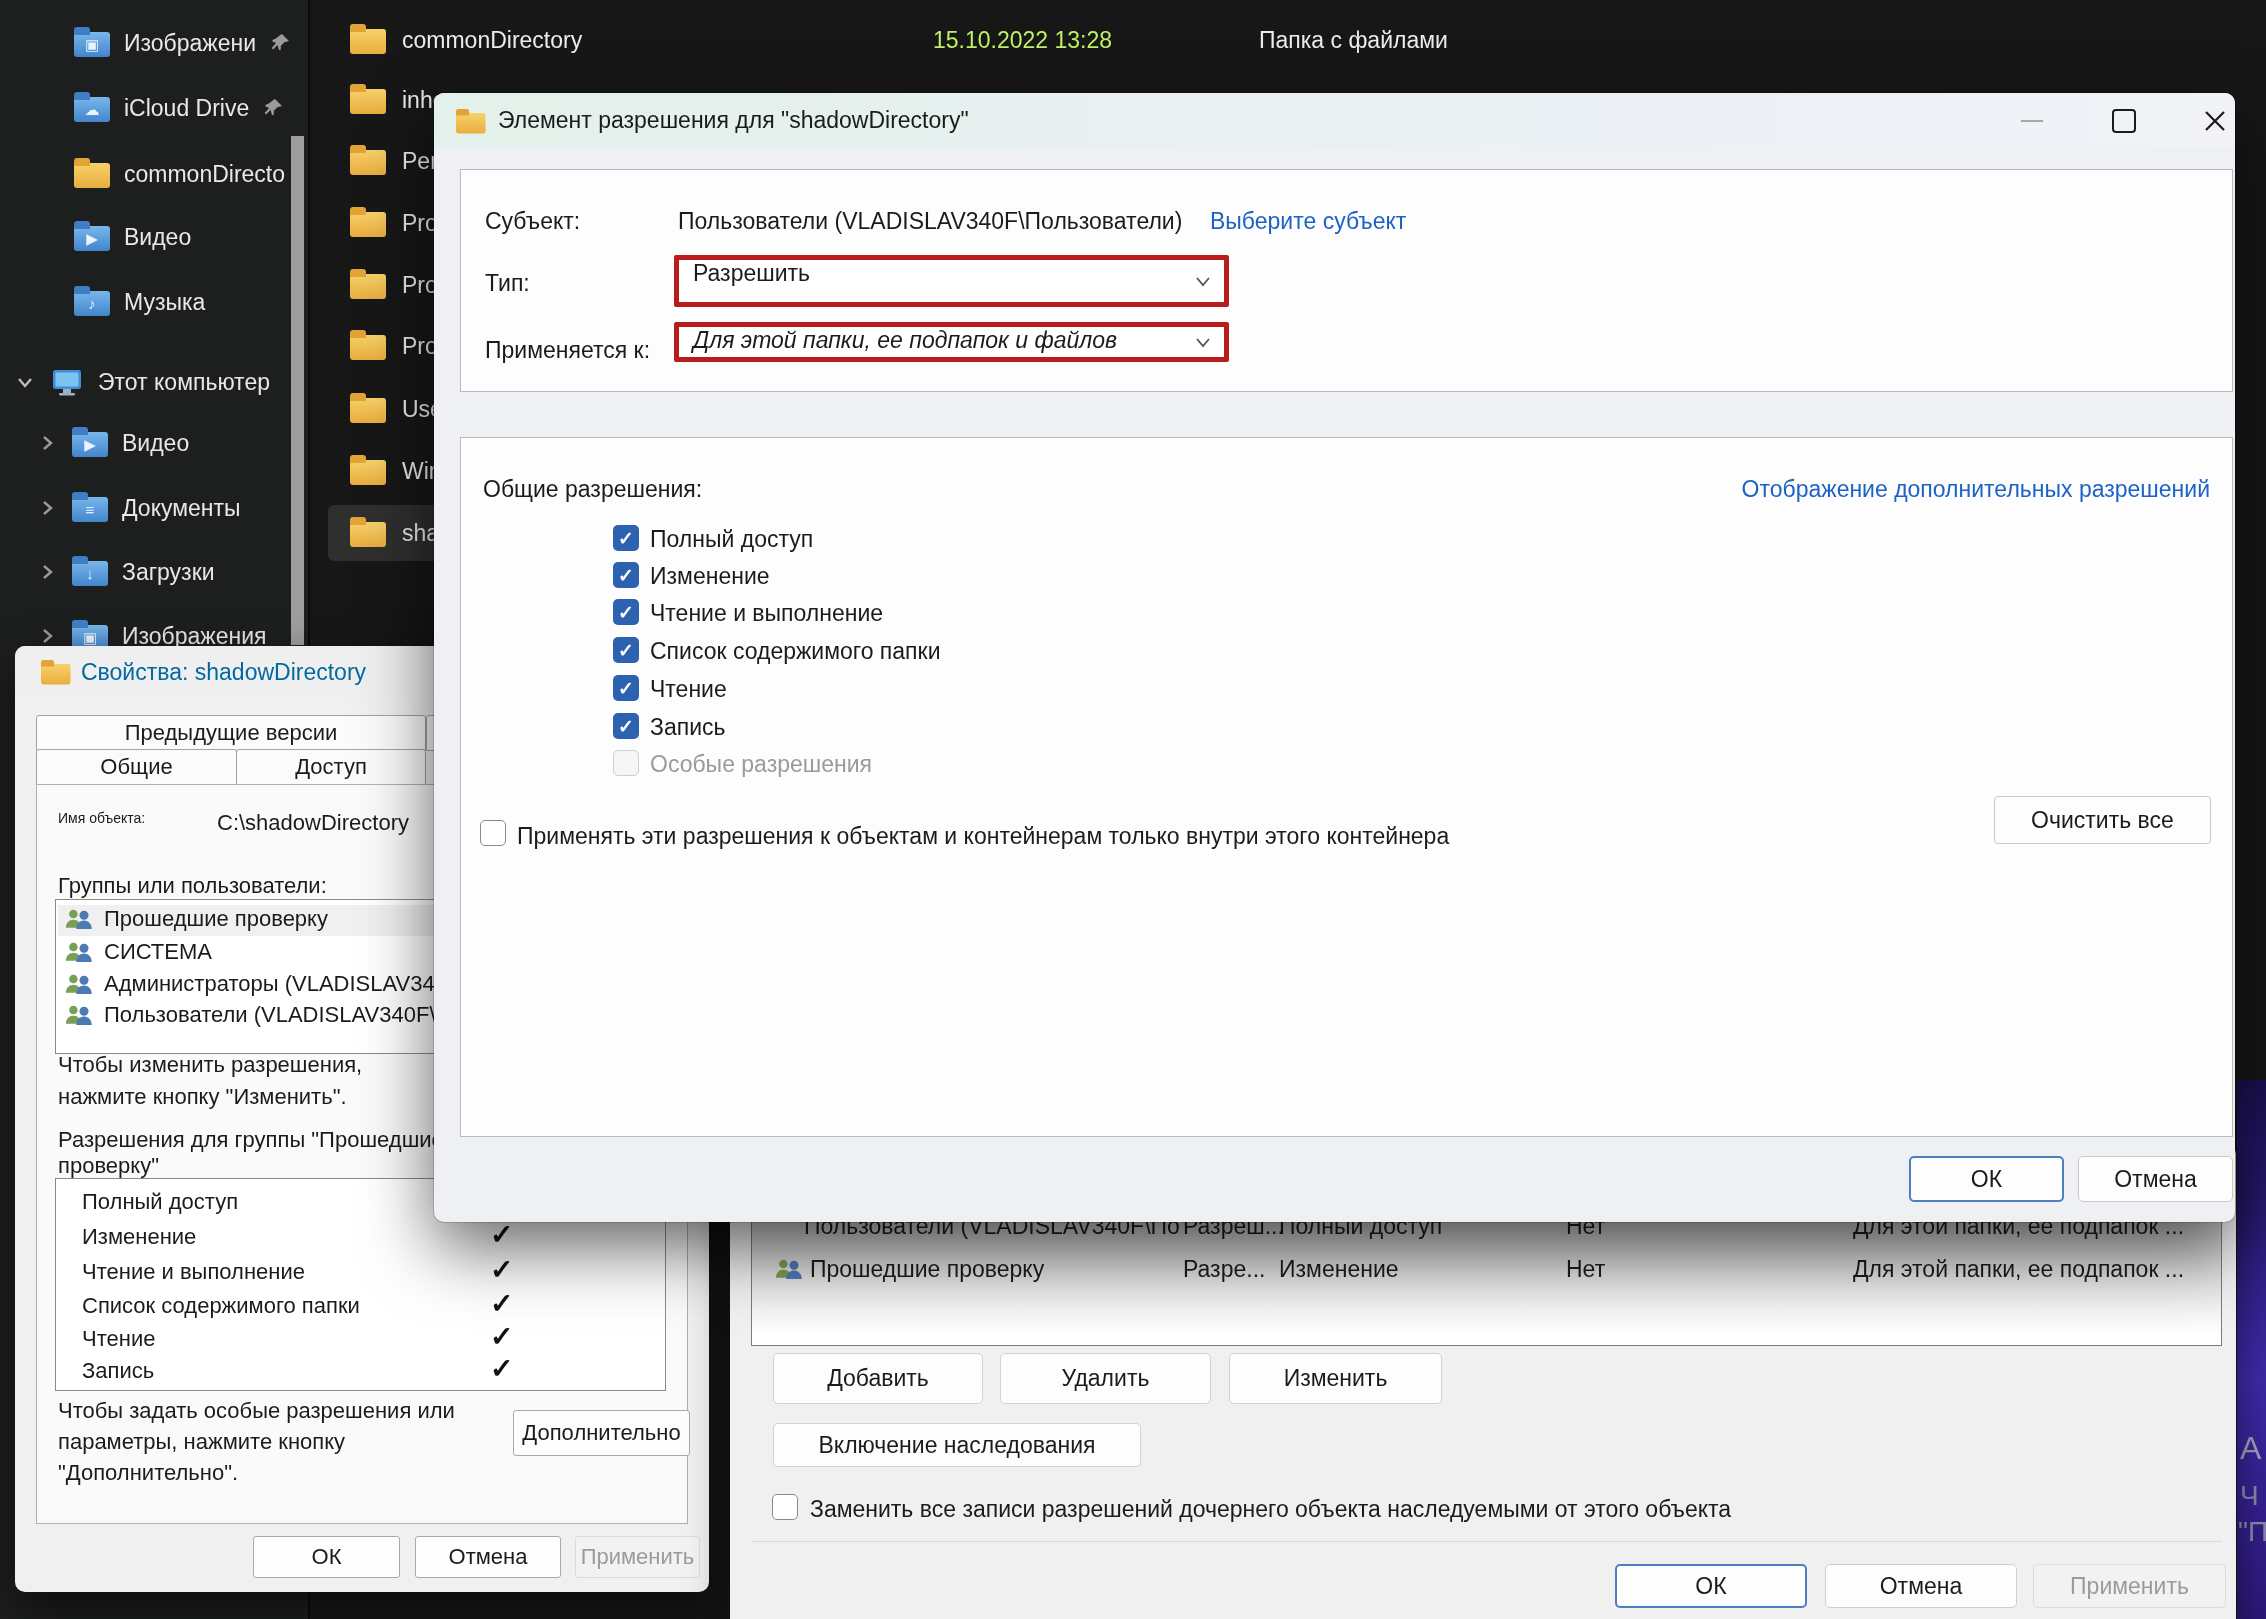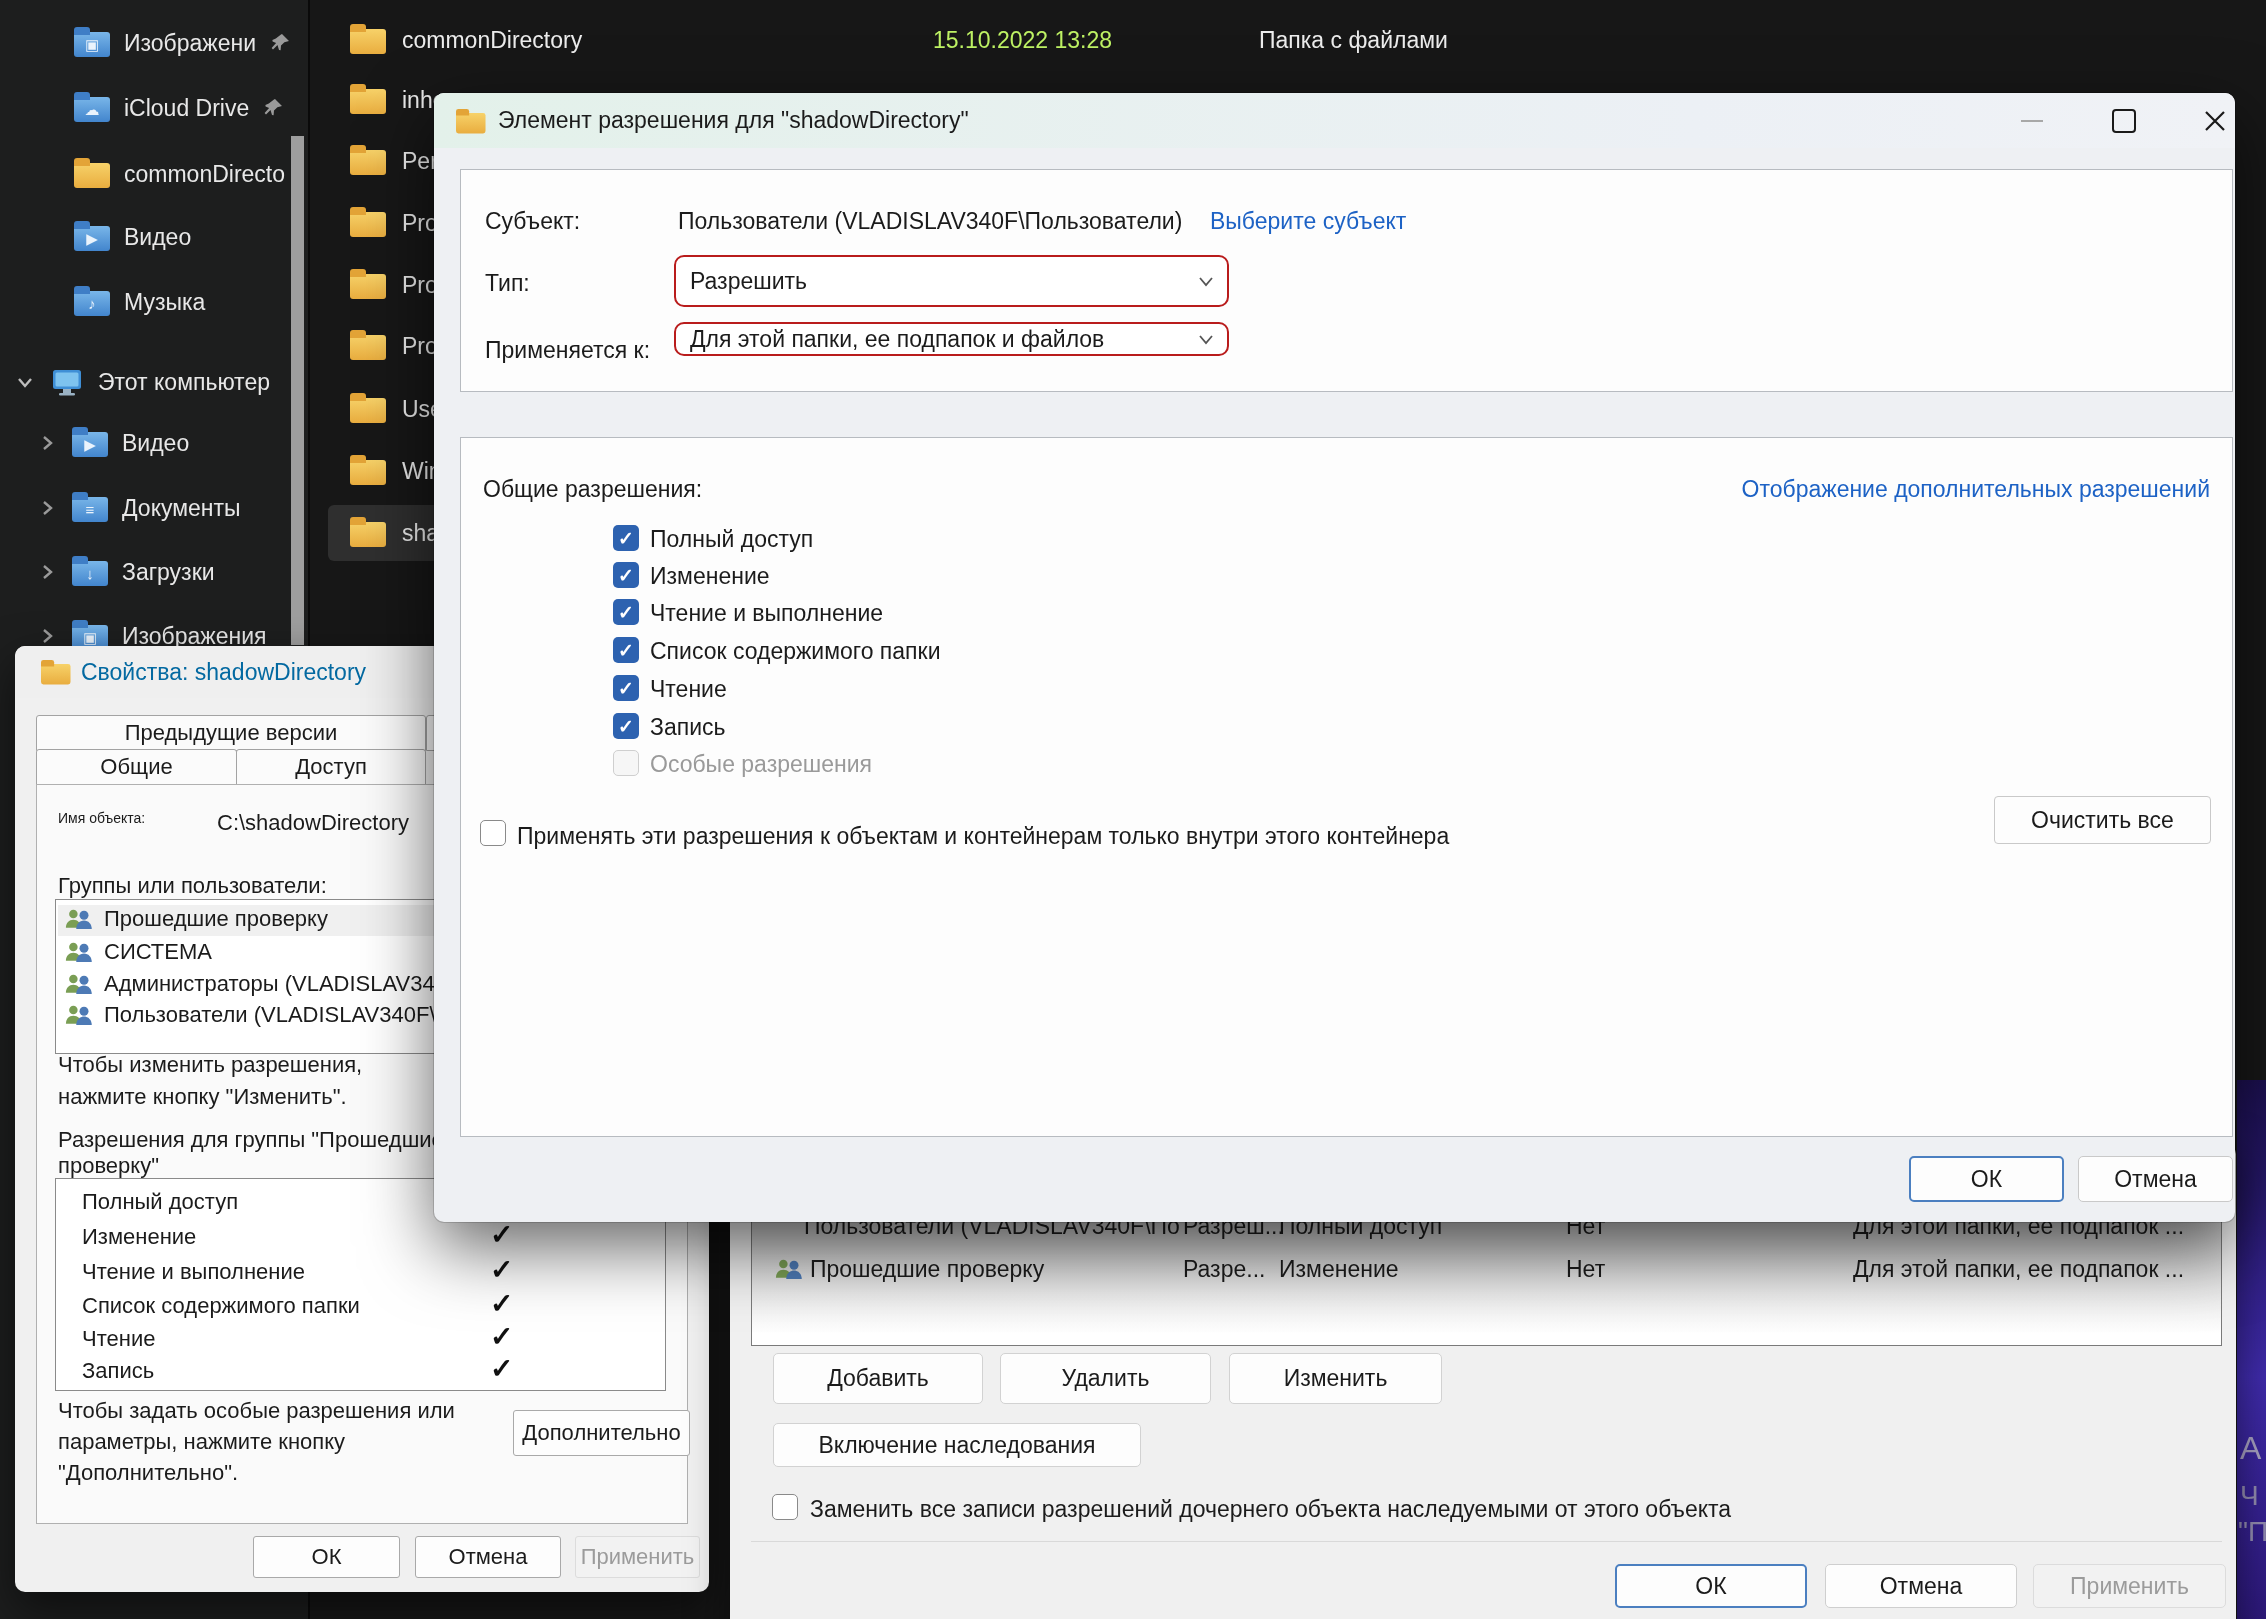--- a/index.html
+++ b/index.html
@@ -26,22 +26,22 @@
   .pin{width:20px;height:20px;flex:0 0 auto;}
   
   .win{position:absolute;border-radius:10px;}
   .btn{position:absolute;display:flex;align-items:center;justify-content:center;background:#fdfdfd;
        border:1px solid #cfcfcf;border-radius:5px;font-size:22px;color:#1b1b1b;box-sizing:border-box;}
   .btn.default{border:2px solid #4b7fc0;}
   .btn.disabled{background:#f2f2f2;border-color:#dcdcdc;color:#9b9b9b;}
   .link{color:#1d62c5;font-size:23px;white-space:nowrap;}
   .gbox{position:absolute;background:#fdfdfd;border:1px solid #b7bbc0;box-sizing:border-box;}
   .lbl{position:absolute;font-size:23px;color:#1b1b1b;white-space:nowrap;}
-  .dd{position:absolute;background:#fff;border:2px solid #b91c1c;border-radius:10px;box-sizing:border-box;
-      display:flex;align-items:center;font-size:23px;padding-left:14px;}
+  .dd{position:absolute;background:#fff;border:5px solid #b91c1c;border-radius:2px;box-sizing:border-box;
+      display:flex;align-items:flex-start;font-size:23px;padding-left:14px;}
   .dd .dchev{position:absolute;right:10px;top:50%;transform:translateY(-50%);}
   
   .cb{position:absolute;width:26px;height:26px;border-radius:5px;box-sizing:border-box;}
   .cb.on{background:#2d62b0;}
   .cb.on::after{content:"✓";position:absolute;left:0;top:0;width:26px;height:26px;display:flex;align-items:center;
                 justify-content:center;color:#fff;font-size:19px;font-weight:bold;}
   .cb.off{background:#fff;border:1px solid #8a8a8a;}
   .cb.dis{background:#f6f6f6;border:1px solid #cfcfcf;}
   
   .ppl{width:30px;height:24px;flex:0 0 auto;}
@@ -445,21 +445,21 @@
       <div class="lbl" style="left:217px;top:38px;">Пользователи (VLADISLAV340F\Пользователи)</div>
       <div class="link abs" style="left:749px;top:38px;">Выберите субъект</div>
       <div class="lbl" style="left:24px;top:100px;">Тип:</div>
       <div class="dd" style="left:213px;top:85px;width:555px;height:52px;">
         <span>Разрешить</span>
         <svg class="dchev" width="22" height="22" viewBox="0 0 22 22">
             <polyline points="5,8 11,15 17,8" fill="none" stroke="#555" stroke-width="1.8"></polyline>
           </svg>
       </div>
       <div class="lbl" style="left:24px;top:167px;">Применяется к:</div>
-      <div class="dd" style="left:213px;top:152px;width:555px;height:34px;">
+      <div class="dd" style="left:213px;top:152px;width:555px;height:40px;font-style:italic;">
         <span>Для этой папки, ее подпапок и файлов</span>
         <svg class="dchev" width="22" height="22" viewBox="0 0 22 22">
             <polyline points="5,8 11,15 17,8" fill="none" stroke="#555" stroke-width="1.8"></polyline>
           </svg>
       </div>
     </div>
 
     <div class="gbox" style="left:26px;top:344px;width:1773px;height:700px;">
       <div class="lbl" style="left:22px;top:38px;">Общие разрешения:</div>
       <div class="link abs" style="right:22px;top:38px;">Отображение дополнительных разрешений</div>

